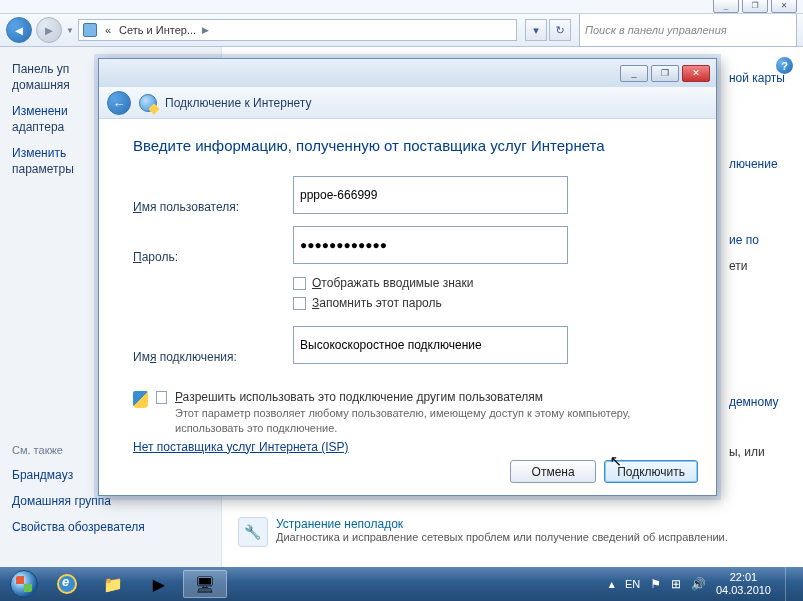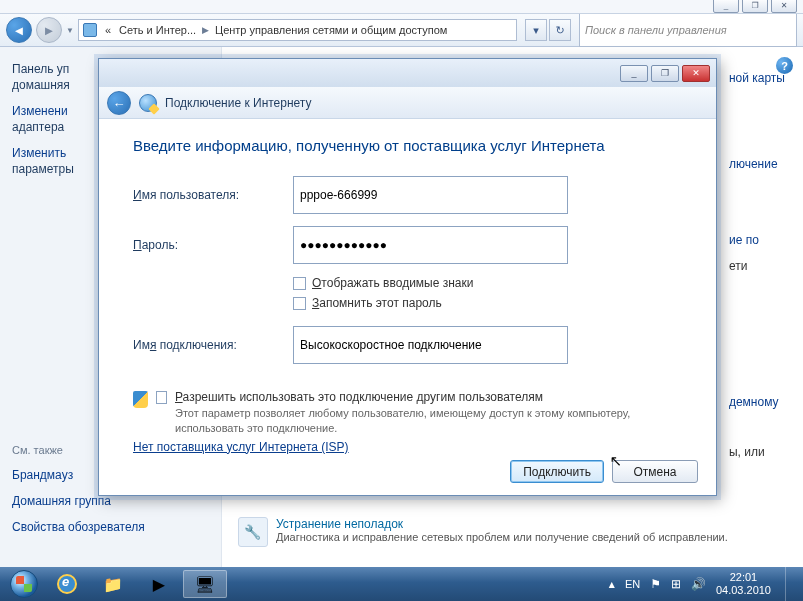--- a/index.html
+++ b/index.html
@@ -43,21 +43,21 @@
 .dialog { position:absolute; left:98px; top:58px; width:619px; height:438px; background:#fff; border:1px solid #6a8cb5; box-shadow:0 0 0 4px rgba(120,160,210,0.25), 4px 4px 14px rgba(0,0,0,0.35); }
 .dlg-titlebar { height:28px; background:linear-gradient(#e8f0fa,#d0deee); display:flex; justify-content:flex-end; align-items:center; padding:0 6px; gap:3px; }
 .win-btn { width:28px; height:17px; border:1px solid #7a91b1; border-radius:2px; background:linear-gradient(#f3f7fc,#cdd9e9); display:flex; align-items:center; justify-content:center; font-size:9px; color:#3a4a65; }
 .win-btn.close { background:linear-gradient(#f08585,#c83232); color:#fff; border-color:#a03030; }
 .dlg-header { height:32px; background:linear-gradient(#f5f9fd,#e1eaf5); display:flex; align-items:center; padding:0 8px; gap:8px; border-bottom:1px solid #c9d7e8; font-size:12px; color:#1f3b5f; }
 .back-circle { width:24px; height:24px; border-radius:50%; background:radial-gradient(circle at 30% 30%,#5aa5e8,#2a6fb5); border:1px solid #3a78b5; display:flex; align-items:center; justify-content:center; color:#fff; font-size:13px; }
 .globe { width:18px; height:18px; border-radius:50%; background:radial-gradient(circle at 35% 35%,#b8e0ff,#3a8dd0); border:1px solid #3a78b5; position:relative; }
 .globe::after { content:""; position:absolute; right:-2px; bottom:-2px; width:8px; height:8px; background:#ffcf4a; border-radius:1px; transform:rotate(45deg); }
 .dlg-body { padding:18px 34px 12px 34px; font-size:12px; color:#333; }
 .dlg-heading { color:#003e8a; font-size:15px; margin-bottom:22px; }
-.form-row { display:flex; align-items:center; margin-bottom:12px; }
+.form-row { display:flex; align-items:flex-end; margin-bottom:12px; }
 .form-label { width:160px; color:#1f3b5f; }
 .underline { text-decoration:underline; }
 .text-input { width:275px; height:22px; border:1px solid #8ca3c1; padding:18px 6px; font-size:12px; }
 .chk-row { display:flex; align-items:center; gap:6px; margin-left:160px; margin-bottom:6px; font-size:12px; color:#333; }
 .chk { width:13px; height:13px; border:1px solid #8ca3c1; background:#fff; }
 .share-section { margin-top:26px; display:flex; align-items:flex-start; gap:8px; }
 .shield { width:15px; height:17px; background:linear-gradient(135deg,#3a8dd0 50%,#ffcf4a 50%); border-radius:2px 2px 4px 4px; flex-shrink:0; margin-top:1px; }
 .share-text { font-size:12px; color:#333; }
 .share-text .desc { color:#666; font-size:11px; margin-top:2px; line-height:1.35; }
 .isp-link { color:#0a3e8e; text-decoration:underline; font-size:12px; margin-top:4px; display:inline-block; }
@@ -94,21 +94,20 @@
 
 <div class="navbar">
   <div class="nav-arrow">◄</div>
   <div class="nav-arrow disabled">►</div>
   <span class="nav-chev">▼</span>
   <div class="addr-bar">
     <span style="width:14px;height:14px;background:#7ab8e8;border:1px solid #3a78b5;border-radius:2px;margin-right:4px"></span>
     <span class="crumb">«</span>
     <span class="crumb">Сеть и Интер...</span>
     <span class="sep">▶</span>
-    <span class="crumb">Центр управления сетями и общим доступом</span>
   </div>
   <div class="addr-icons">
     <div class="addr-btn">▾</div>
     <div class="addr-btn">↻</div>
   </div>
   <div class="search-box">Поиск в панели управления</div>
 </div>
 
 <div class="explorer-body">
   <div class="sidebar">
@@ -191,22 +190,22 @@
       <div class="chk" style="margin-top:1px"></div>
       <div class="share-text">
         <div><span class="underline">Р</span><span>азрешить использовать это подключение другим пользователям</span></div>
         <div class="desc">Этот параметр позволяет любому пользователю, имеющему доступ к этому компьютеру, использовать это подключение.</div>
       </div>
     </div>
 
     <a class="isp-link">Нет поставщика услуг Интернета (ISP)</a>
   </div>
   <div class="dlg-footer">
+    <div class="btn">Отмена</div>
     <div class="btn primary">Подключить</div>
-    <div class="btn">Отмена</div>
   </div>
   <div class="cursor">↖</div>
 </div>
 
 <div class="taskbar">
   <div class="start">
       <div class="orb"></div>
     </div>
   <div class="tb-item">
       <div class="ie-icon"></div>

